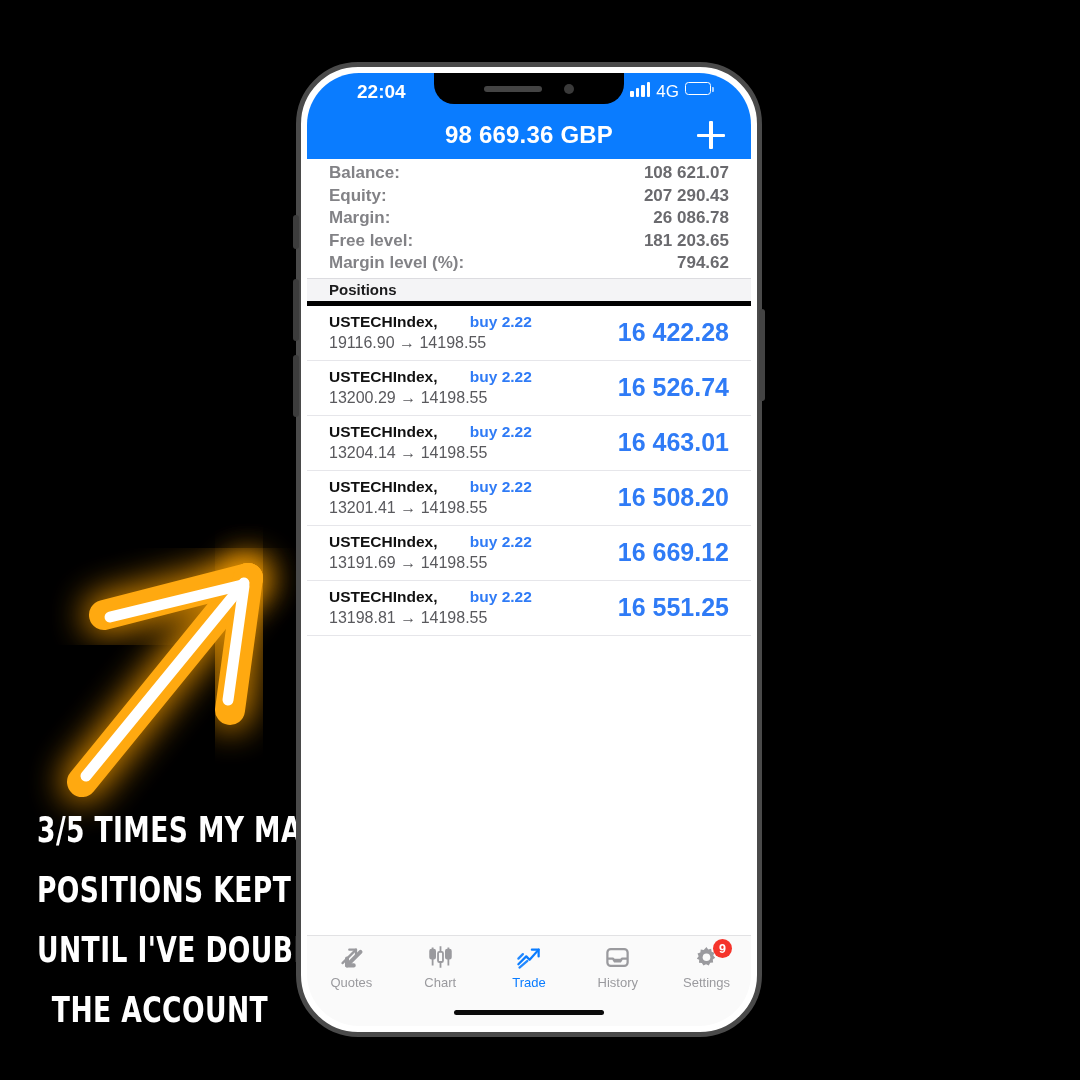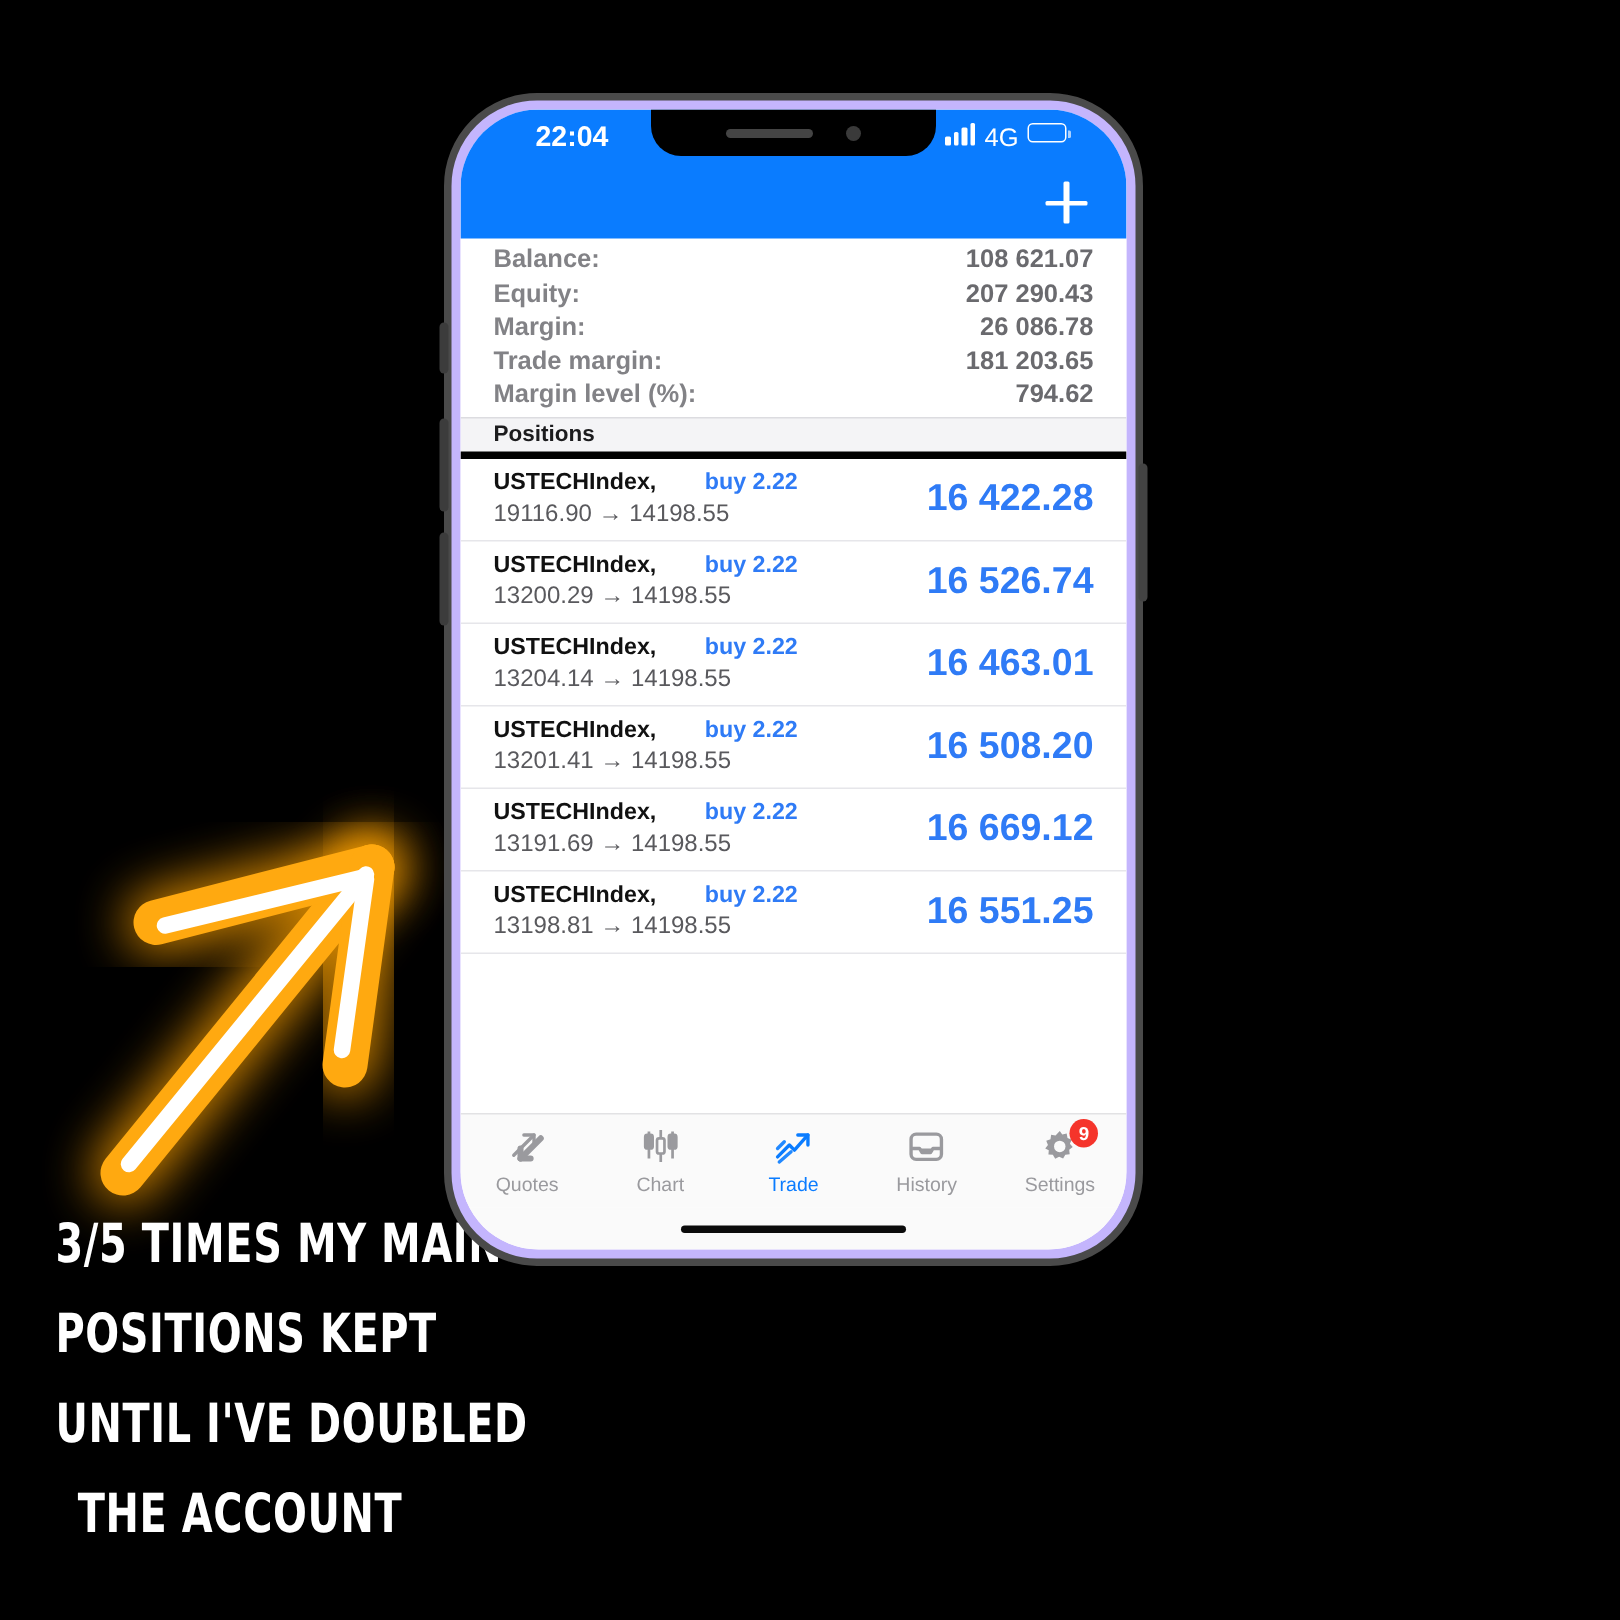--- a/index.html
+++ b/index.html
@@ -31,22 +31,22 @@
     text-align:center;color:#fff;
     font-family:"Liberation Sans Narrow","DejaVu Sans Condensed","Liberation Sans",sans-serif;
     font-weight:bold;font-size:36px;line-height:60px;
     letter-spacing:.5px;text-transform:uppercase;
     transform:scaleX(.82);transform-origin:center top;
   }
   #caption div{white-space:nowrap;}
 
   
   #phone{
-    position:absolute;left:296px;top:62px;width:466px;height:782px;
-    border:5px solid #4a4a4a;border-radius:62px;background:#c4b5fd;
+    position:absolute;left:296px;top:62px;width:466px;height:975px;
+    border:5px solid #4a4a4a;border-radius:62px;background:#ffffff;
     box-sizing:border-box;
   }
   .side-btn{position:absolute;background:#3c3c3c;border-radius:3px;}
   #btn-silent{left:-8px;top:148px;width:6px;height:34px;}
   #btn-vol-up{left:-8px;top:212px;width:6px;height:62px;}
   #btn-vol-dn{left:-8px;top:288px;width:6px;height:62px;}
   #btn-power{right:-8px;top:242px;width:6px;height:92px;background:#434343;}
 
   #screen{
     position:absolute;left:6px;top:6px;right:6px;bottom:6px;
@@ -203,39 +203,40 @@
           <span id="battery-icon">
             <span id="battery-fill"></span>
           </span>
         </span>
       </div>
       <div id="notch">
         <span id="speaker-grille"></span>
         <span id="front-camera"></span>
       </div>
       <div id="navbar">
+        <span id="account-title">98 669.36 GBP</span>
         <span id="add-button"></span>
       </div>
     </div>
 
     <div id="account-summary">
       <div class="summary-row">
         <span class="summary-label">Balance:</span>
         <span class="summary-value">108 621.07</span>
       </div>
       <div class="summary-row">
         <span class="summary-label">Equity:</span>
         <span class="summary-value">207 290.43</span>
       </div>
       <div class="summary-row">
         <span class="summary-label">Margin:</span>
         <span class="summary-value">26 086.78</span>
       </div>
       <div class="summary-row">
-        <span class="summary-label">Trade margin:</span>
+        <span class="summary-label">Free level:</span>
         <span class="summary-value">181 203.65</span>
       </div>
       <div class="summary-row">
         <span class="summary-label">Margin level (%):</span>
         <span class="summary-value">794.62</span>
       </div>
     </div>
 
     <div id="positions-header">Positions</div>
 

